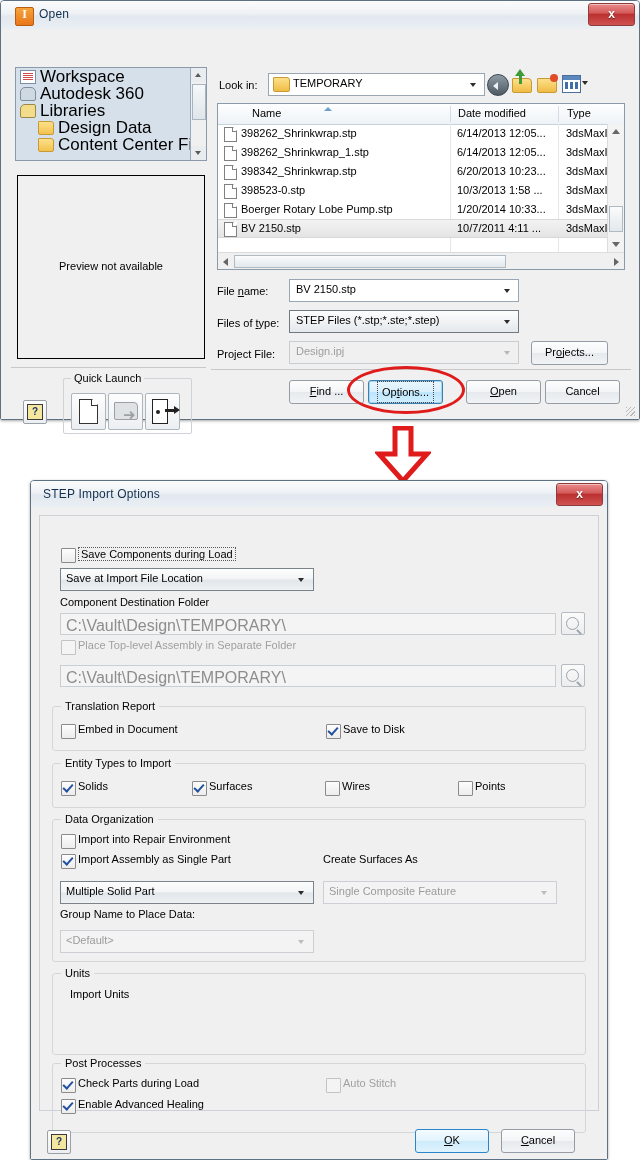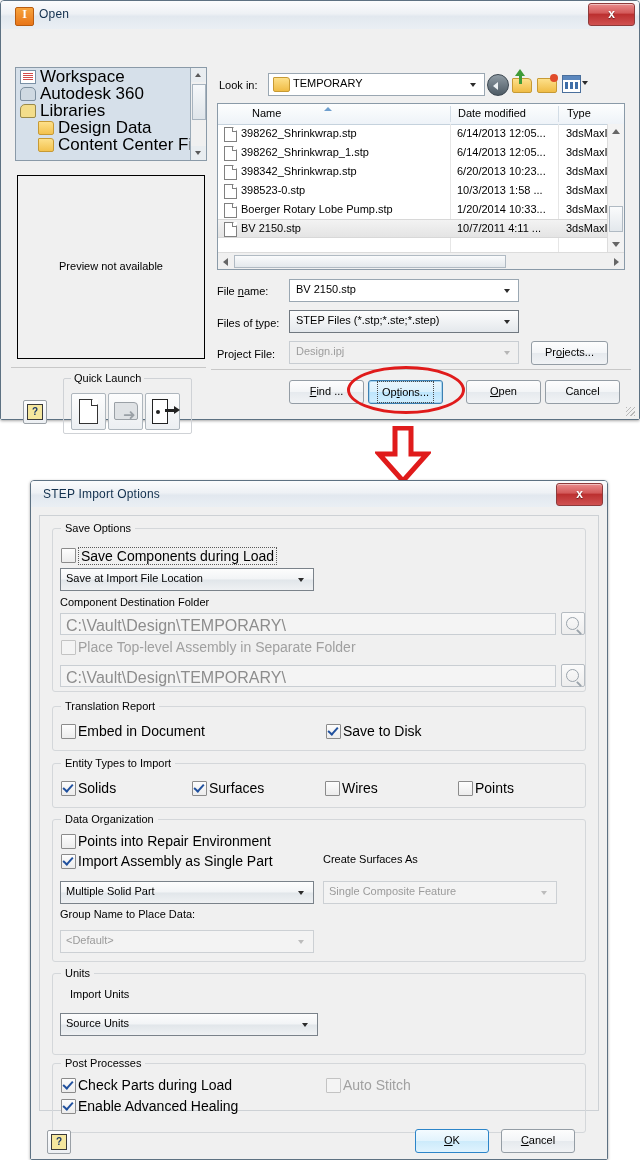--- a/index.html
+++ b/index.html
@@ -188,21 +188,21 @@
   #step-dialog .win-body{top:26px;background:#f0f0f0;}
   .panel{position:absolute;left:8px;right:8px;top:8px;bottom:48px;
        border:1px solid #cdd1d5;background:#f0f0f0;}
   .gb{position:absolute;border:1px solid #d4d7da;border-radius:3px;background:transparent;}
   .gb-title{position:absolute;top:-7px;left:8px;background:#f0f0f0;padding:0 4px;font-size:11px;}
   .cb{position:absolute;width:13px;height:13px;border:1px solid #8b8b8b;
        background:linear-gradient(#fdfdfd,#ececec);border-radius:1px;}
   .cb.on:after{content:"";position:absolute;left:3px;top:0px;width:4px;height:8px;
        border:solid #21519e;border-width:0 2px 2px 0;transform:rotate(42deg);}
   .cb.dis{border-color:#c3c3c3;background:#f4f4f4;}
-  .cb-lbl{position:absolute;font-size:14px;}
+  .cb-lbl{position:absolute;font-size:11px;}
   .cb-lbl.dis{color:#a0a0a0;}
   .cb-lbl.dotted{border:1px dotted #5a5a5a;padding:0 2px;}
   .txtbox{position:absolute;height:20px;border:1px solid #c9ced3;background:#f4f4f4;}
   .txtbox span{position:absolute;left:5px;top:3px;font-size:16px;color:#8d8d8d;}
   .browse{position:absolute;width:22px;height:21px;border:1px solid #b6bcc2;
        background:linear-gradient(#fbfbfb,#ededed);border-radius:2px;}
   .browse i{position:absolute;left:4px;top:4px;width:11px;height:11px;border:1.5px solid #9aa3ab;
        border-radius:50%;font-style:normal;}
   .browse i:after{content:"";position:absolute;right:-4px;bottom:-4px;width:6px;height:2px;
        background:#9aa3ab;transform:rotate(45deg);}
@@ -401,23 +401,20 @@
 </svg>
 
 <div class="win" id="step-dialog">
   <div class="win-titlebar">
     <div class="win-title small">STEP Import Options</div>
     <div class="close-btn" style="top:2px;">x</div>
   </div>
   <div class="win-body">
     <div class="panel">
 
-      <div class="gb" style="left:12px;top:12px;right:12px;height:162px;">
-        <div class="gb-title">Save Options</div>
-      </div>
       <div class="cb" style="left:21px;top:32px;"></div>
       <div class="cb-lbl dotted" style="left:38px;top:31px;">Save Components during Load</div>
       <div class="dd" style="left:20px;top:52px;width:252px;">
         <div class="v">Save at Import File Location</div>
         <div class="caret" style="right:9px;top:9px;"></div>
       </div>
       <div class="lbl" style="left:20px;top:80px;">Component Destination Folder</div>
       <div class="txtbox" style="left:20px;top:97px;width:494px;">
         <span>C:\Vault\Design\TEMPORARY\</span>
       </div>
@@ -450,21 +447,21 @@
       <div class="cb-lbl" style="left:169px;top:264px;">Surfaces</div>
       <div class="cb" style="left:285px;top:265px;"></div>
       <div class="cb-lbl" style="left:302px;top:264px;">Wires</div>
       <div class="cb" style="left:418px;top:265px;"></div>
       <div class="cb-lbl" style="left:435px;top:264px;">Points</div>
 
       <div class="gb" style="left:12px;top:303px;right:12px;height:141px;">
         <div class="gb-title">Data Organization</div>
       </div>
       <div class="cb" style="left:21px;top:318px;"></div>
-      <div class="cb-lbl" style="left:38px;top:317px;">Points into Repair Environment</div>
+      <div class="cb-lbl" style="left:38px;top:317px;">Import into Repair Environment</div>
       <div class="cb on" style="left:21px;top:338px;"></div>
       <div class="cb-lbl" style="left:38px;top:337px;">Import Assembly as Single Part</div>
       <div class="lbl" style="left:283px;top:337px;">Create Surfaces As</div>
       <div class="dd" style="left:20px;top:365px;width:252px;">
         <div class="v">Multiple Solid Part</div>
         <div class="caret" style="right:9px;top:9px;"></div>
       </div>
       <div class="dd dis" style="left:283px;top:365px;width:232px;">
         <div class="v">Single Composite Feature</div>
         <div class="caret" style="right:9px;top:9px;border-color:#bcbcbc transparent transparent transparent;"></div>
@@ -472,24 +469,20 @@
       <div class="lbl" style="left:20px;top:392px;">Group Name to Place Data:</div>
       <div class="dd dis" style="left:20px;top:414px;width:252px;">
         <div class="v">&lt;Default&gt;</div>
         <div class="caret" style="right:9px;top:9px;border-color:#bcbcbc transparent transparent transparent;"></div>
       </div>
 
       <div class="gb" style="left:12px;top:457px;right:12px;height:80px;">
         <div class="gb-title">Units</div>
       </div>
       <div class="lbl" style="left:30px;top:472px;">Import Units</div>
-      <div class="dd" style="left:20px;top:497px;width:256px;">
-        <div class="v">Source Units</div>
-        <div class="caret" style="right:9px;top:9px;"></div>
-      </div>
 
       <div class="gb" style="left:12px;top:547px;right:12px;height:68px;">
         <div class="gb-title">Post Processes</div>
       </div>
       <div class="cb on" style="left:21px;top:562px;"></div>
       <div class="cb-lbl" style="left:38px;top:561px;">Check Parts during Load</div>
       <div class="cb on" style="left:21px;top:583px;"></div>
       <div class="cb-lbl" style="left:38px;top:582px;">Enable Advanced Healing</div>
       <div class="cb dis" style="left:286px;top:562px;"></div>
       <div class="cb-lbl dis" style="left:303px;top:561px;">Auto Stitch</div>

